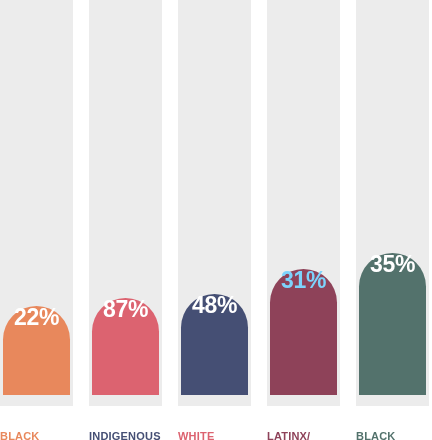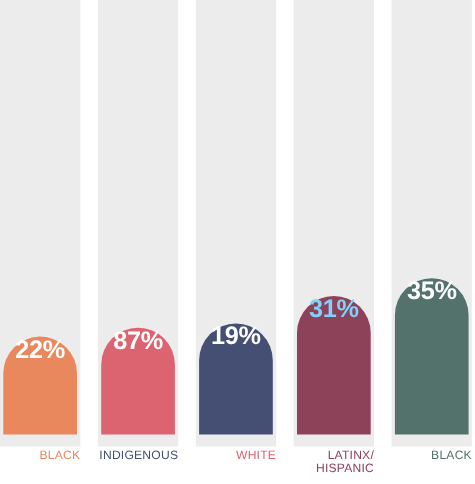--- a/index.html
+++ b/index.html
@@ -82,24 +82,24 @@
     top: 406px;
     width: 432px;
     height: 34px;
     display: flex;
     gap: 16px;
   }
 
   .label-cell {
     width: 73px;
     flex: 0 0 73px;
-    padding-top: 2px;
-    text-align: right;
+    padding-top: 24px;
+    text-align: left;
     font-size: 11px;
-    font-weight: 400;
+    font-weight: 700;
     line-height: 12px;
     letter-spacing: 0.2px;
     white-space: pre-line;
     user-select: none;
   }
 </style>
 </head>
 <body>
 
 <div id="chart-root" style="background: rgb(255, 255, 255);">
@@ -116,21 +116,21 @@
     <div class="bar-column">
       <div class="bar-track" style="background: rgb(236, 236, 236);"></div>
       <div class="bar-fill" style="background: rgb(220, 99, 112); height: 97.44px;">
         <span class="bar-value" style="color: rgb(255, 255, 255);">87%</span>
       </div>
     </div>
 
     <div class="bar-column">
       <div class="bar-track" style="background: rgb(236, 236, 236);"></div>
       <div class="bar-fill" style="background: rgb(69, 79, 116); height: 101.5px;">
-        <span class="bar-value" style="color: rgb(255, 255, 255);">19%</span>
+        <span class="bar-value" style="color: rgb(255, 255, 255);">48%</span>
       </div>
     </div>
 
     <div class="bar-column">
       <div class="bar-track" style="background: rgb(236, 236, 236);"></div>
       <div class="bar-fill" style="background: rgb(142, 66, 89); height: 125.86px;">
         <span class="bar-value" style="color: #7dd3fc;">31%</span>
       </div>
     </div>
 

